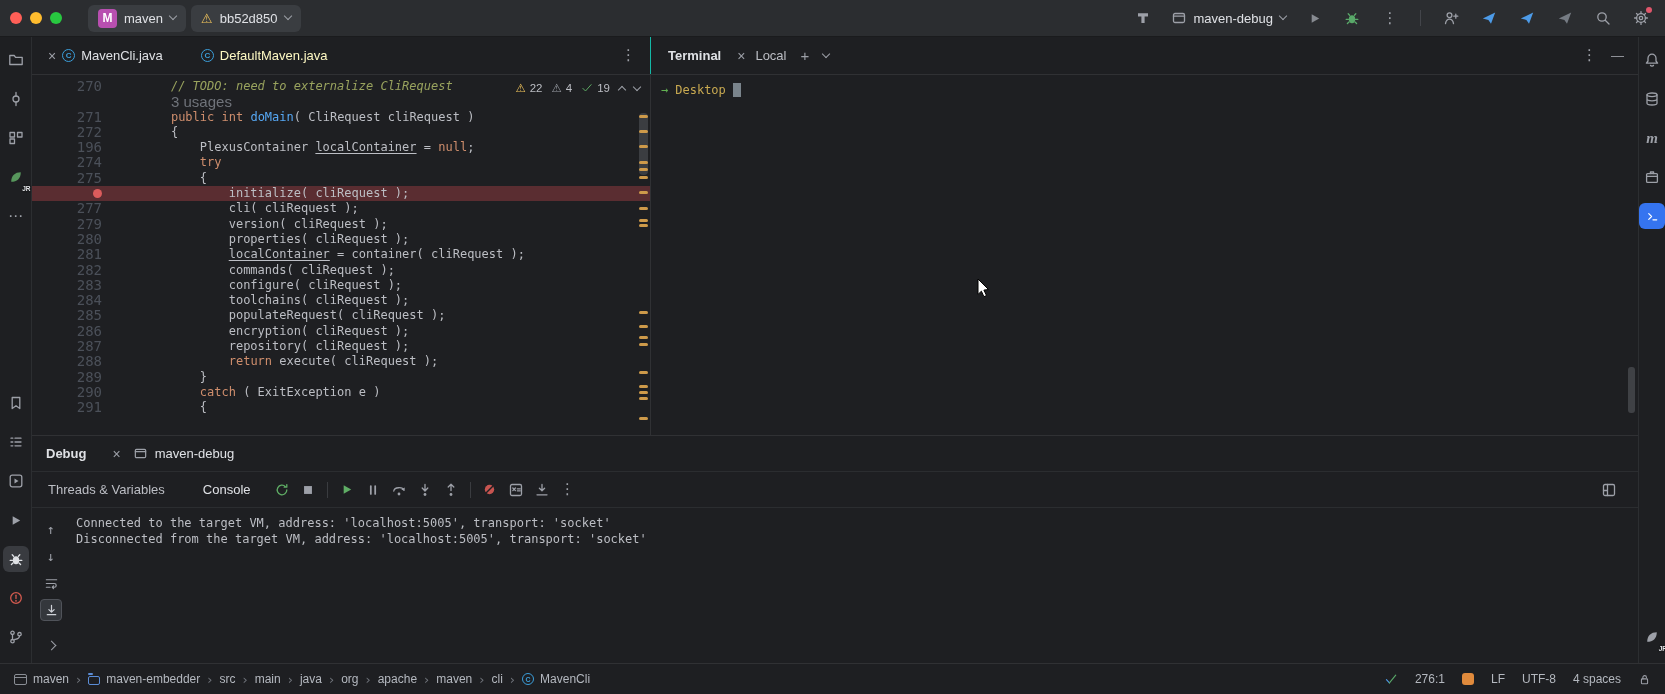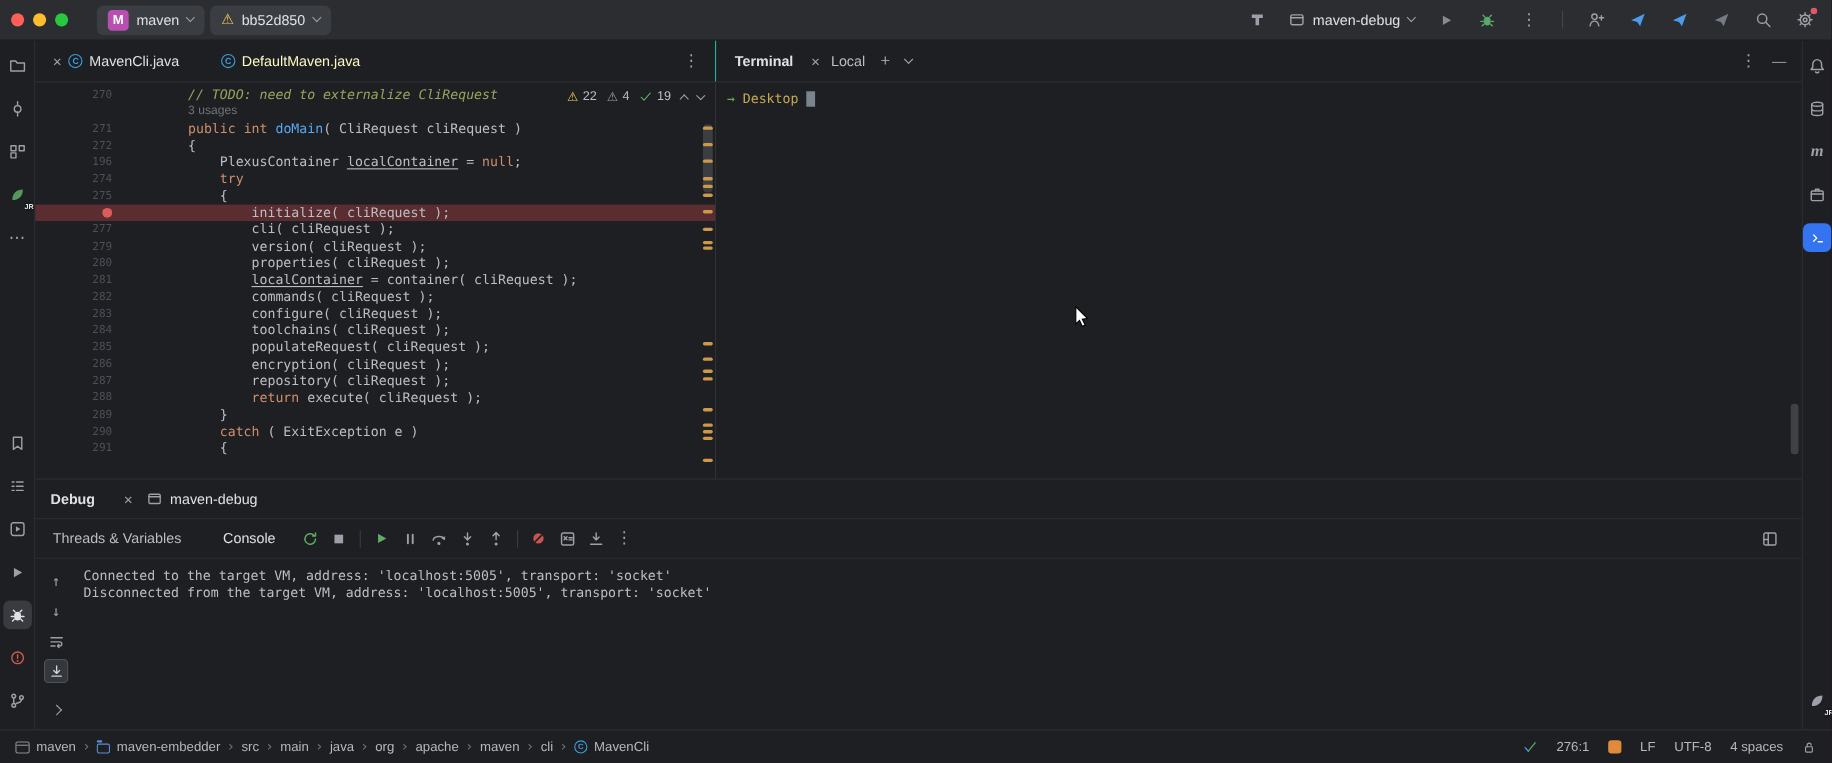--- a/index.html
+++ b/index.html
@@ -60,23 +60,23 @@
   .t-tab{color:#BCBEC4;margin-right:14px}
   .t-plus{color:#9DA0A8;font-size:15px;margin-right:14px}
   .thead-spacer{flex:1}
   .t-min{color:#9DA0A8;margin-left:14px}
 
   
   .upper{flex:0 0 360px;display:flex;min-height:0}
   .editor{flex:0 0 618px;position:relative;padding-top:4px;overflow:hidden;
     font-family:"DejaVu Sans Mono","Liberation Mono",monospace;font-size:12px}
   .crow{height:15.3px;line-height:15.3px;display:flex;white-space:pre}
-  .gut{flex:0 0 70px;display:flex;justify-content:flex-end;align-items:center;color:#4B5059;font-size:10px}
+  .gut{flex:0 0 70px;display:flex;justify-content:flex-end;align-items:center;color:#4B5059;font-size:14px}
   .cl{padding-left:40px;color:#BCBEC4;white-space:pre}
-  .cl.hint{padding-left:69px;font-size:11px;color:#6F737A;font-family:"Liberation Sans",sans-serif}
+  .cl.hint{padding-left:69px;font-size:15px;color:#6F737A;font-family:"Liberation Sans",sans-serif}
   .tk-kw{color:#CF8E6D}
   .tk-fn{color:#56A8F5}
   .tk-cm{color:#99A35E;font-style:italic}
   .tk-rv{text-decoration:underline;text-underline-offset:2px}
   .bp-line{background:#5A2D31}
   .bpdot{width:9px;height:9px;border-radius:50%;background:#DB5C5C}
   .insp{position:absolute;top:6px;right:10px;display:flex;align-items:center;gap:9px;font-size:11.5px;
     color:#BCBEC4;font-family:"Liberation Sans",sans-serif}
   .insp-item{display:flex;align-items:center;gap:4px}
   .insp .w1{color:#F2C55C}.insp .w2{color:#9B9FA6}

